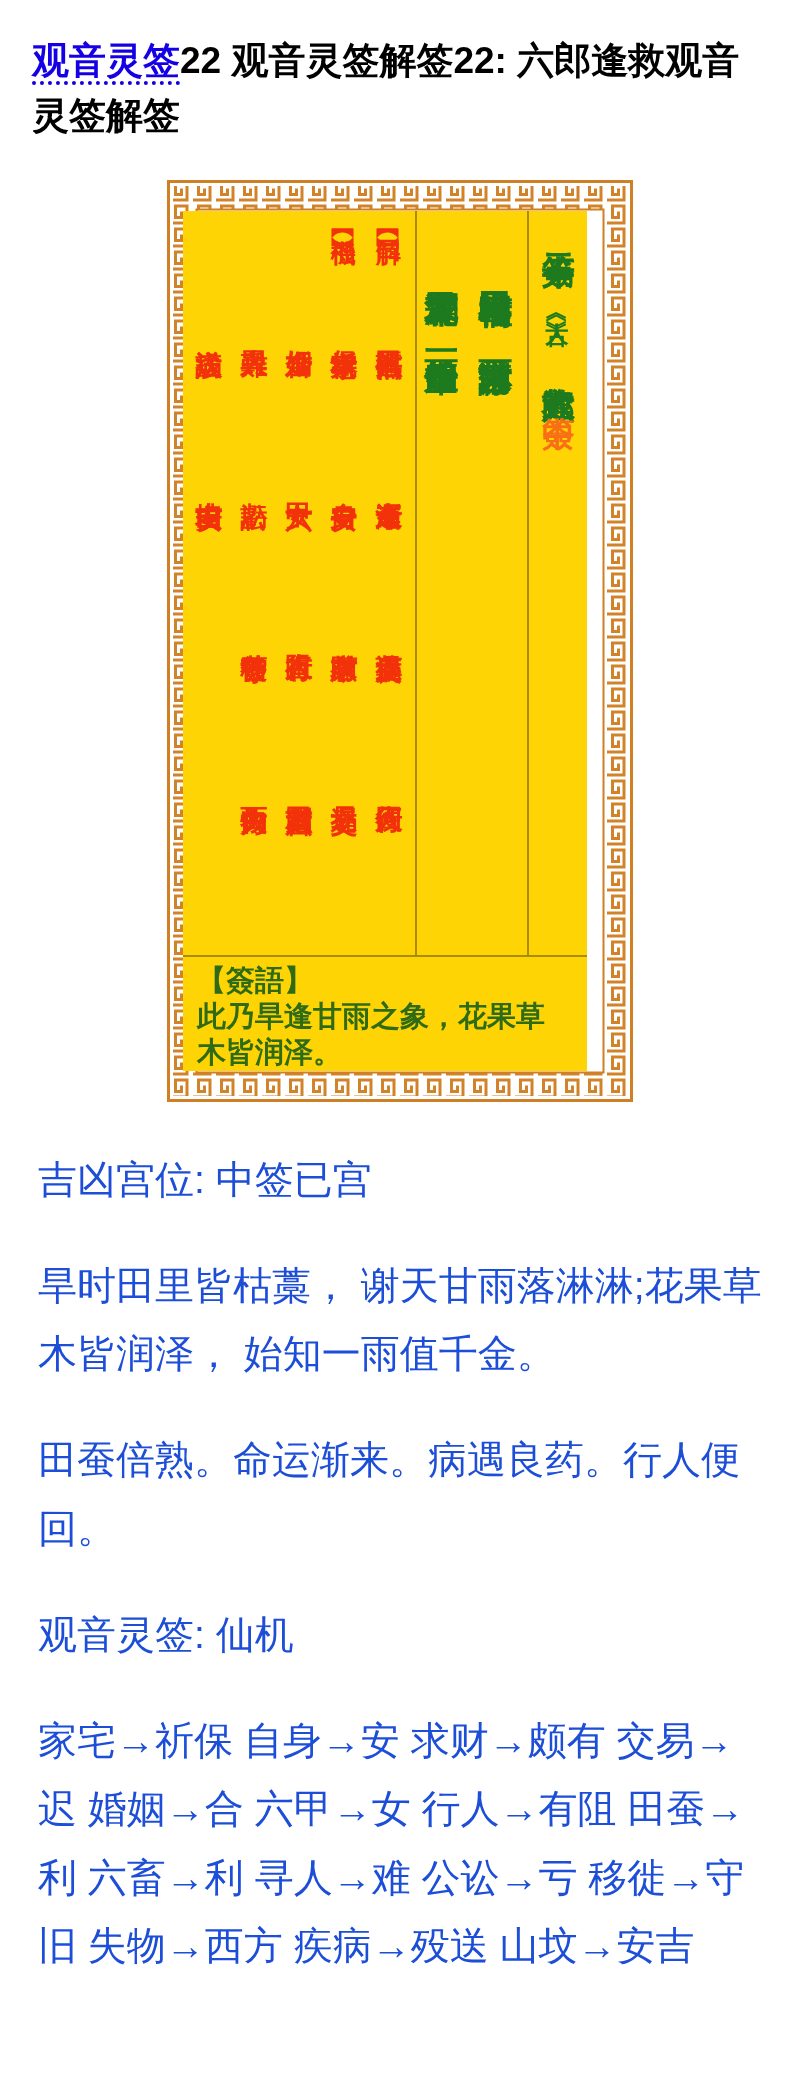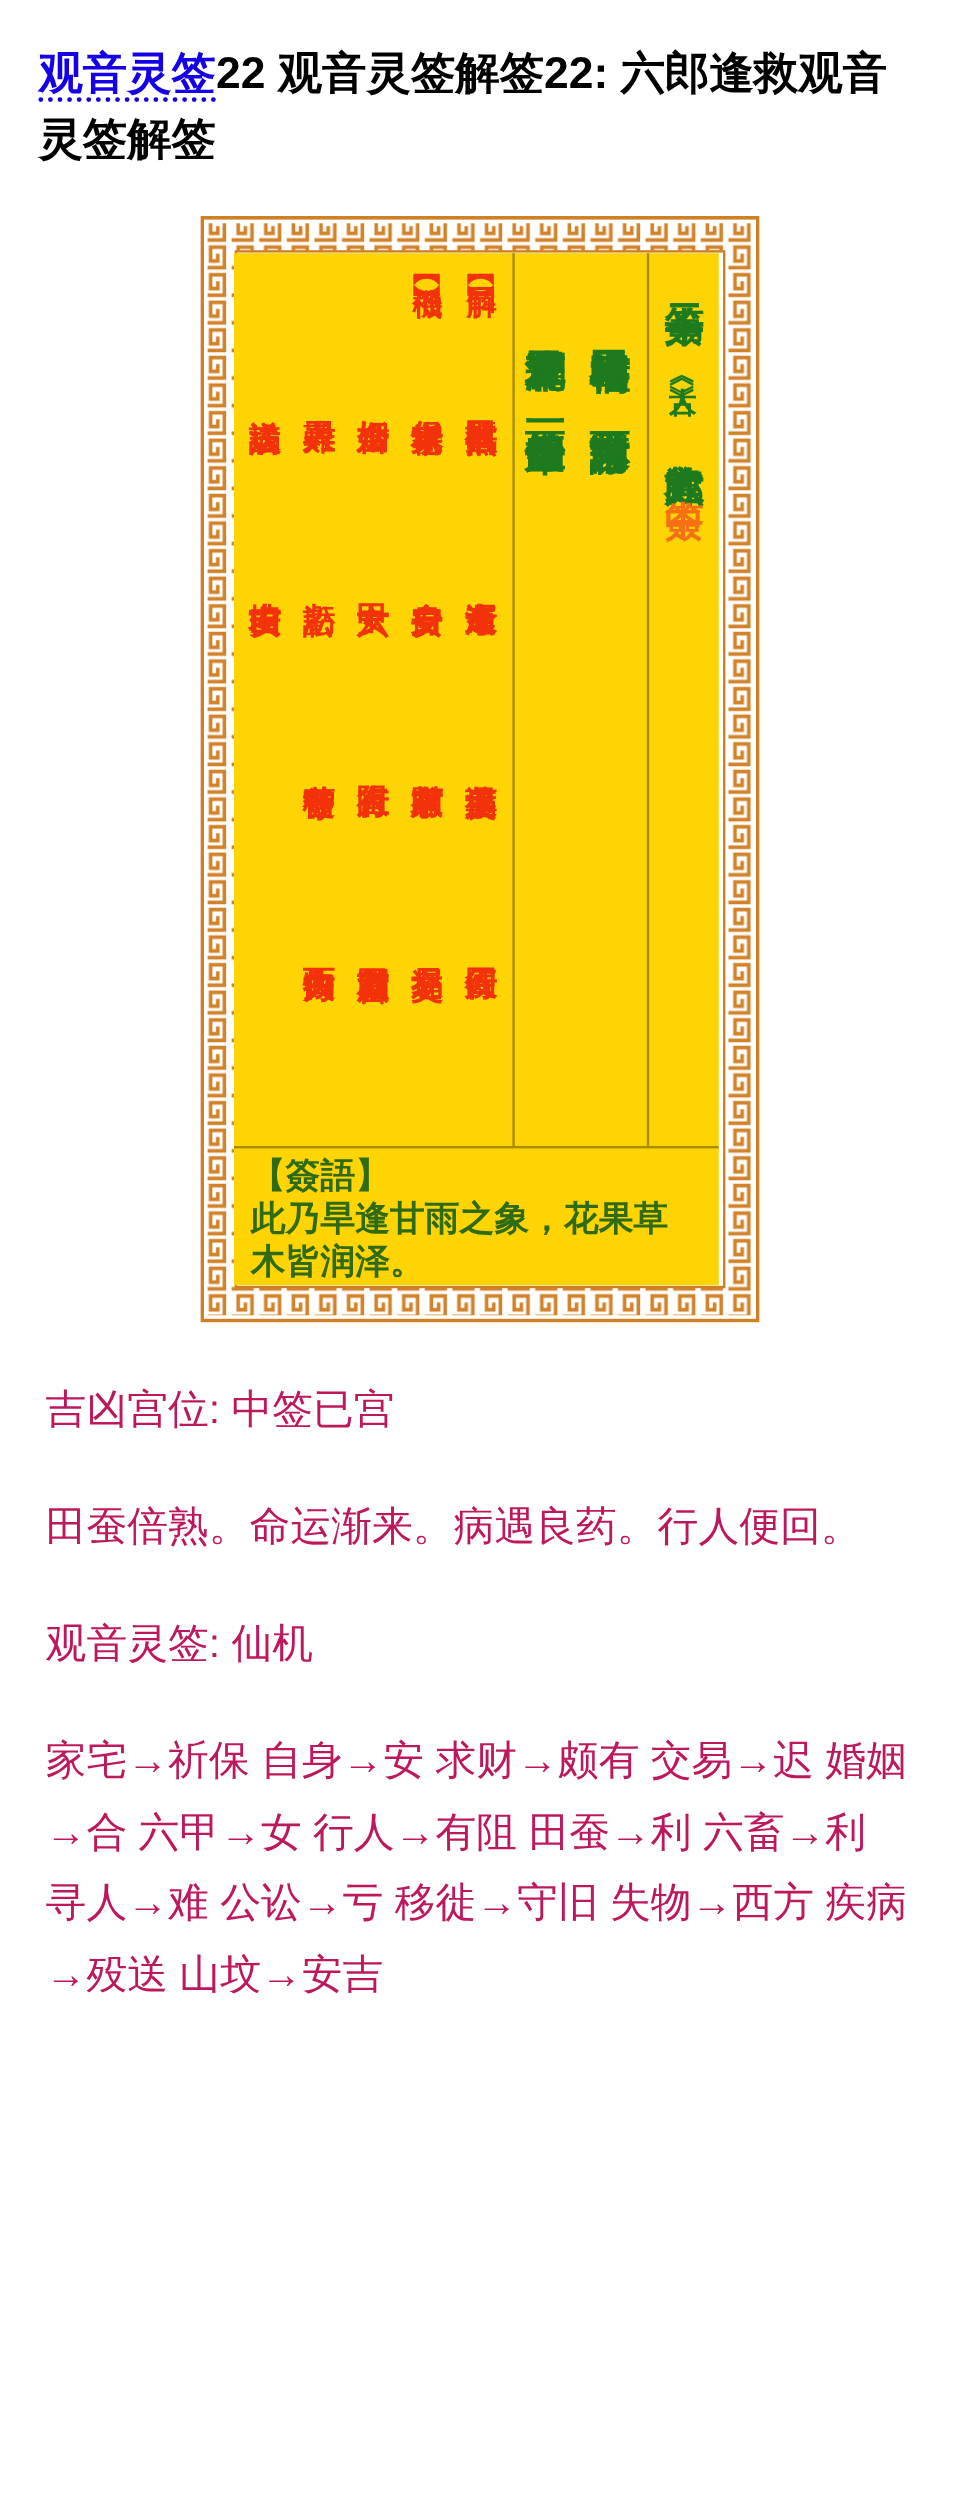--- a/index.html
+++ b/index.html
@@ -14,21 +14,21 @@
     font-size:37px;line-height:1.48;font-weight:700;color:#000;
   }
   .title-link{
     color:#1500E6;text-decoration:none;
     border-bottom:4px dotted #1500E6;cursor:pointer;
   }
   
   .card{position:relative;width:466px;height:922px;margin:36px auto 0;background:#fff;}
   .card .frame{position:absolute;left:0;top:0;width:466px;height:922px;}
   .card-inner{
-    position:absolute;left:28px;top:31px;width:404px;height:860px;
+    position:absolute;left:16px;top:31px;width:404px;height:860px;
     background:#FFD405;display:flex;flex-direction:column;box-sizing:border-box;
   }
   .card-main{flex:1;display:flex;flex-direction:row;min-height:0;}
   
   .red-panel{
     flex:1;display:flex;flex-direction:row-reverse;
     padding:10px 4px 0 0;border-right:2px solid #A98C00;box-sizing:border-box;
   }
   .rcol{width:45px;display:flex;flex-direction:column;align-items:center;}
   .rhead{
@@ -54,21 +54,21 @@
   .story{margin-top:56px;writing-mode:vertical-rl;font-size:33px;font-weight:700;color:#1E7A1E;}
   .grade{margin-top:30px;writing-mode:vertical-rl;font-size:33px;font-weight:700;color:#F87015;}
   
   .card-banner{
     height:116px;border-top:2px solid #A98C00;box-sizing:border-box;
     padding:5px 14px 0;color:#2F6B14;font-weight:700;
     font-size:29px;line-height:36px;
   }
   
   .art{padding:6px 38px 46px;}
-  .art p{font-size:34px;line-height:1.75;margin:38px 0;font-weight:400;color:#be185d;}
+  .art p{font-size:39px;line-height:1.75;margin:38px 0;font-weight:400;color:#1d4ed8;}
 </style>
 </head>
 <body>
 
 <h1 class="page-title"><a class="title-link">观音灵签</a><span>22 观音灵签解签22: 六郎逢救观音灵签解签</span></h1>
 
 <div class="card">
   <svg class="frame" viewBox="0 0 466 922" xmlns="http://www.w3.org/2000/svg">
     <defs>
       <pattern id="gk" width="23" height="23" patternUnits="userSpaceOnUse">
@@ -136,16 +136,17 @@
 
     <div class="card-banner">
       <div>【簽語】</div>
       <div>此乃旱逢甘雨之象，花果草木皆润泽。</div>
     </div>
   </div>
 </div>
 
 <div class="art">
   <p>吉凶宫位: 中签已宫</p>
+  <p>旱时田里皆枯藁， 谢天甘雨落淋淋;花果草木皆润泽， 始知一雨值千金。</p>
   <p>田蚕倍熟。命运渐来。病遇良药。行人便回。</p>
   <p>观音灵签: 仙机</p>
   <p>家宅→祈保 自身→安 求财→颇有 交易→迟 婚姻→合 六甲→女 行人→有阻 田蚕→利 六畜→利 寻人→难 公讼→亏 移徙→守旧 失物→西方 疾病→殁送 山坟→安吉</p>
 </div>
 
 </body></html>

